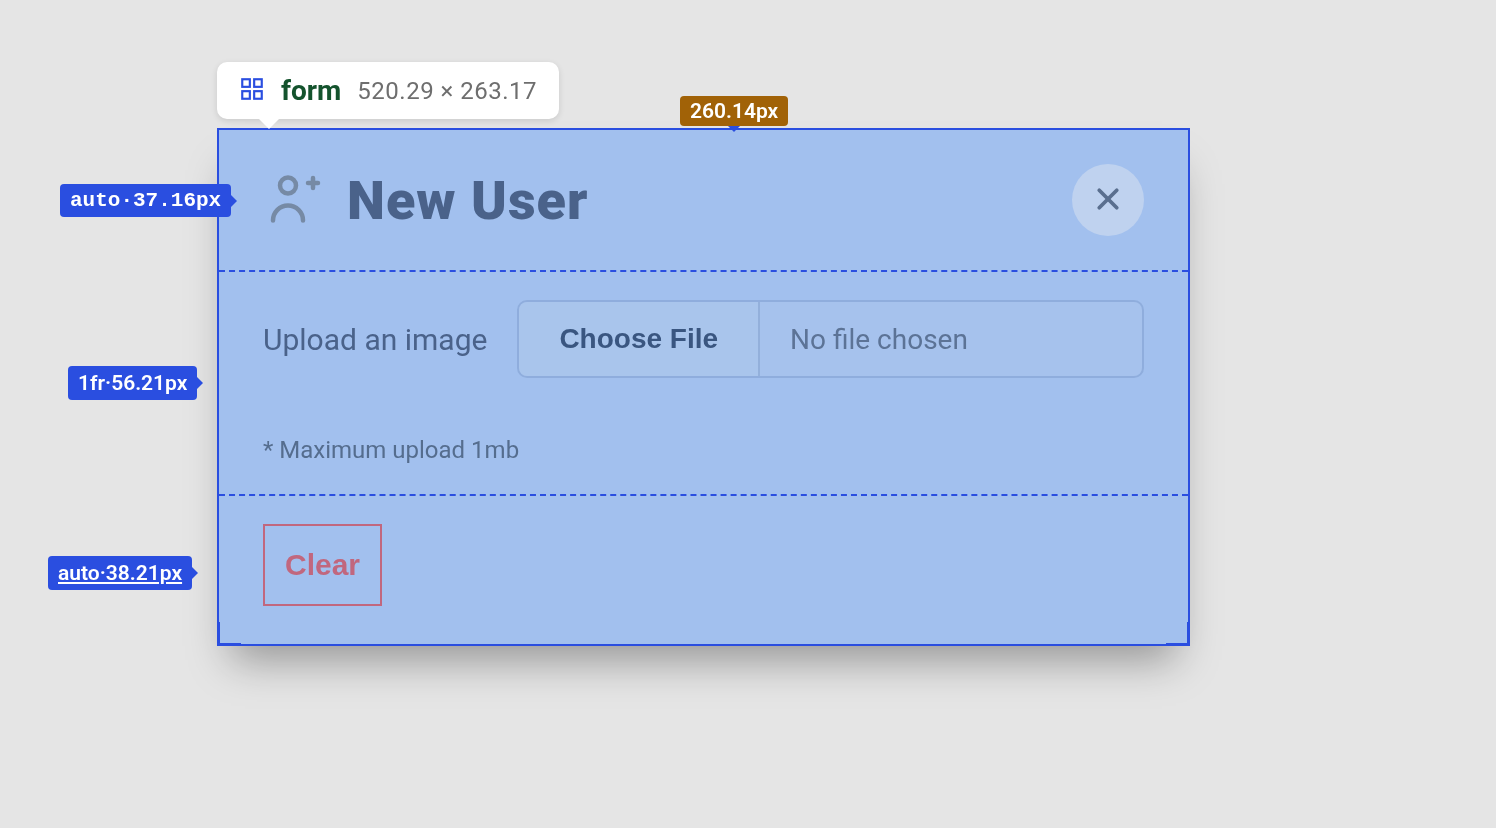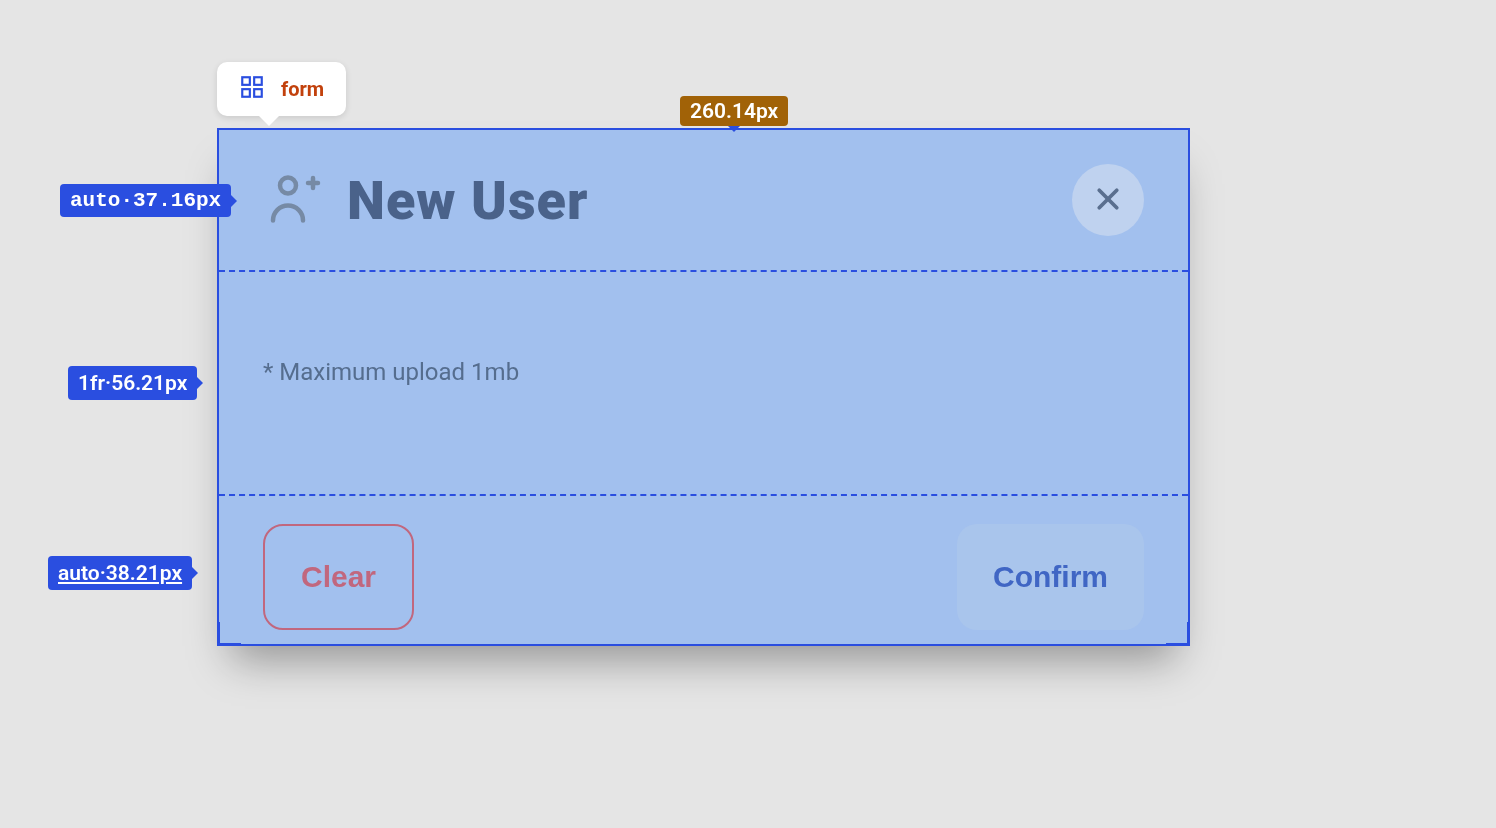--- a/index.html
+++ b/index.html
@@ -65,22 +65,22 @@
       left: 42px;
       border: 10px solid transparent;
       border-top-color: #fff;
     }
     .tooltip .grid-icon {
       display: inline-block;
       color: #2a4ee0;
     }
     .tooltip .el-name {
       font-weight: 700;
-      color: #c2410c;
-      font-size: 20px;
+      color: #14532d;
+      font-size: 28px;
     }
     .tooltip .dims {
       color: #6e6e6e;
       font-size: 24px;
       letter-spacing: 0.5px;
     }
 
     
     .col-badge {
       position: absolute;
@@ -220,25 +220,25 @@
       top: 364px;
       left: 0;
       right: 0;
       height: 154px;
       padding: 30px 44px 0 44px;
       display: flex;
       align-items: flex-start;
       gap: 18px;
     }
     .btn {
-      height: 106px;
-      padding: 0 36px;
+      height: 82px;
+      padding: 0 20px;
       font-size: 30px;
       font-weight: 700;
-      border-radius: 20px;
+      border-radius: 0;
       border: none;
       cursor: pointer;
     }
     .btn-clear {
       background: transparent;
       border: 2px solid #c1677e;
       color: #c1677e;
     }
     .btn-cancel {
       background: rgba(175, 200, 235, 0.55);
@@ -266,20 +266,21 @@
 <div class="tooltip">
   <span class="grid-icon">
     <svg width="26" height="26" viewBox="0 0 24 24" fill="none" stroke="#2a4ee0" stroke-width="2">
       <rect x="3" y="3" width="7" height="7"></rect>
       <rect x="14" y="3" width="7" height="7"></rect>
       <rect x="3" y="14" width="7" height="7"></rect>
       <rect x="14" y="14" width="7" height="7"></rect>
     </svg>
   </span>
   <span class="el-name">form</span>
+  <span class="dims">520.29 × 263.17</span>
 </div>
 
 <div class="col-badge">260.14px</div>
 
 <div class="row-badge" style="left:60px; top:184px;font-family:Liberation Mono, monospace;">auto·37.16px</div>
 <div class="row-badge" style="left:68px; top:366px;">1fr·56.21px</div>
 <div class="row-badge" style="left:48px; top:556px;text-decoration:underline;">auto·38.21px</div>
 
 <div class="form-shadow"></div>
 
@@ -306,22 +307,26 @@
         <svg width="30" height="30" viewBox="0 0 24 24" stroke="currentColor" stroke-width="3" stroke-linecap="round">
           <line x1="5" y1="5" x2="19" y2="19"></line>
           <line x1="19" y1="5" x2="5" y2="19"></line>
         </svg>
       </span>
     </button>
   </div>
 
   <div class="body-row">
     <div class="upload-line">
+      <span class="upload-label">Upload an image</span>
+      <div class="file-wrap">
+        <button class="choose-btn">Choose File</button>
+        <span class="file-name">No file chosen</span>
+      </div>
     </div>
     <div class="hint">* Maximum upload 1mb</div>
   </div>
 
   <div class="footer-row">
     <button class="btn btn-clear">Clear</button>
     <div class="spacer"></div>
-    <button class="btn btn-confirm">Confirm</button>
   </div>
 </div>
 
 </body></html>

